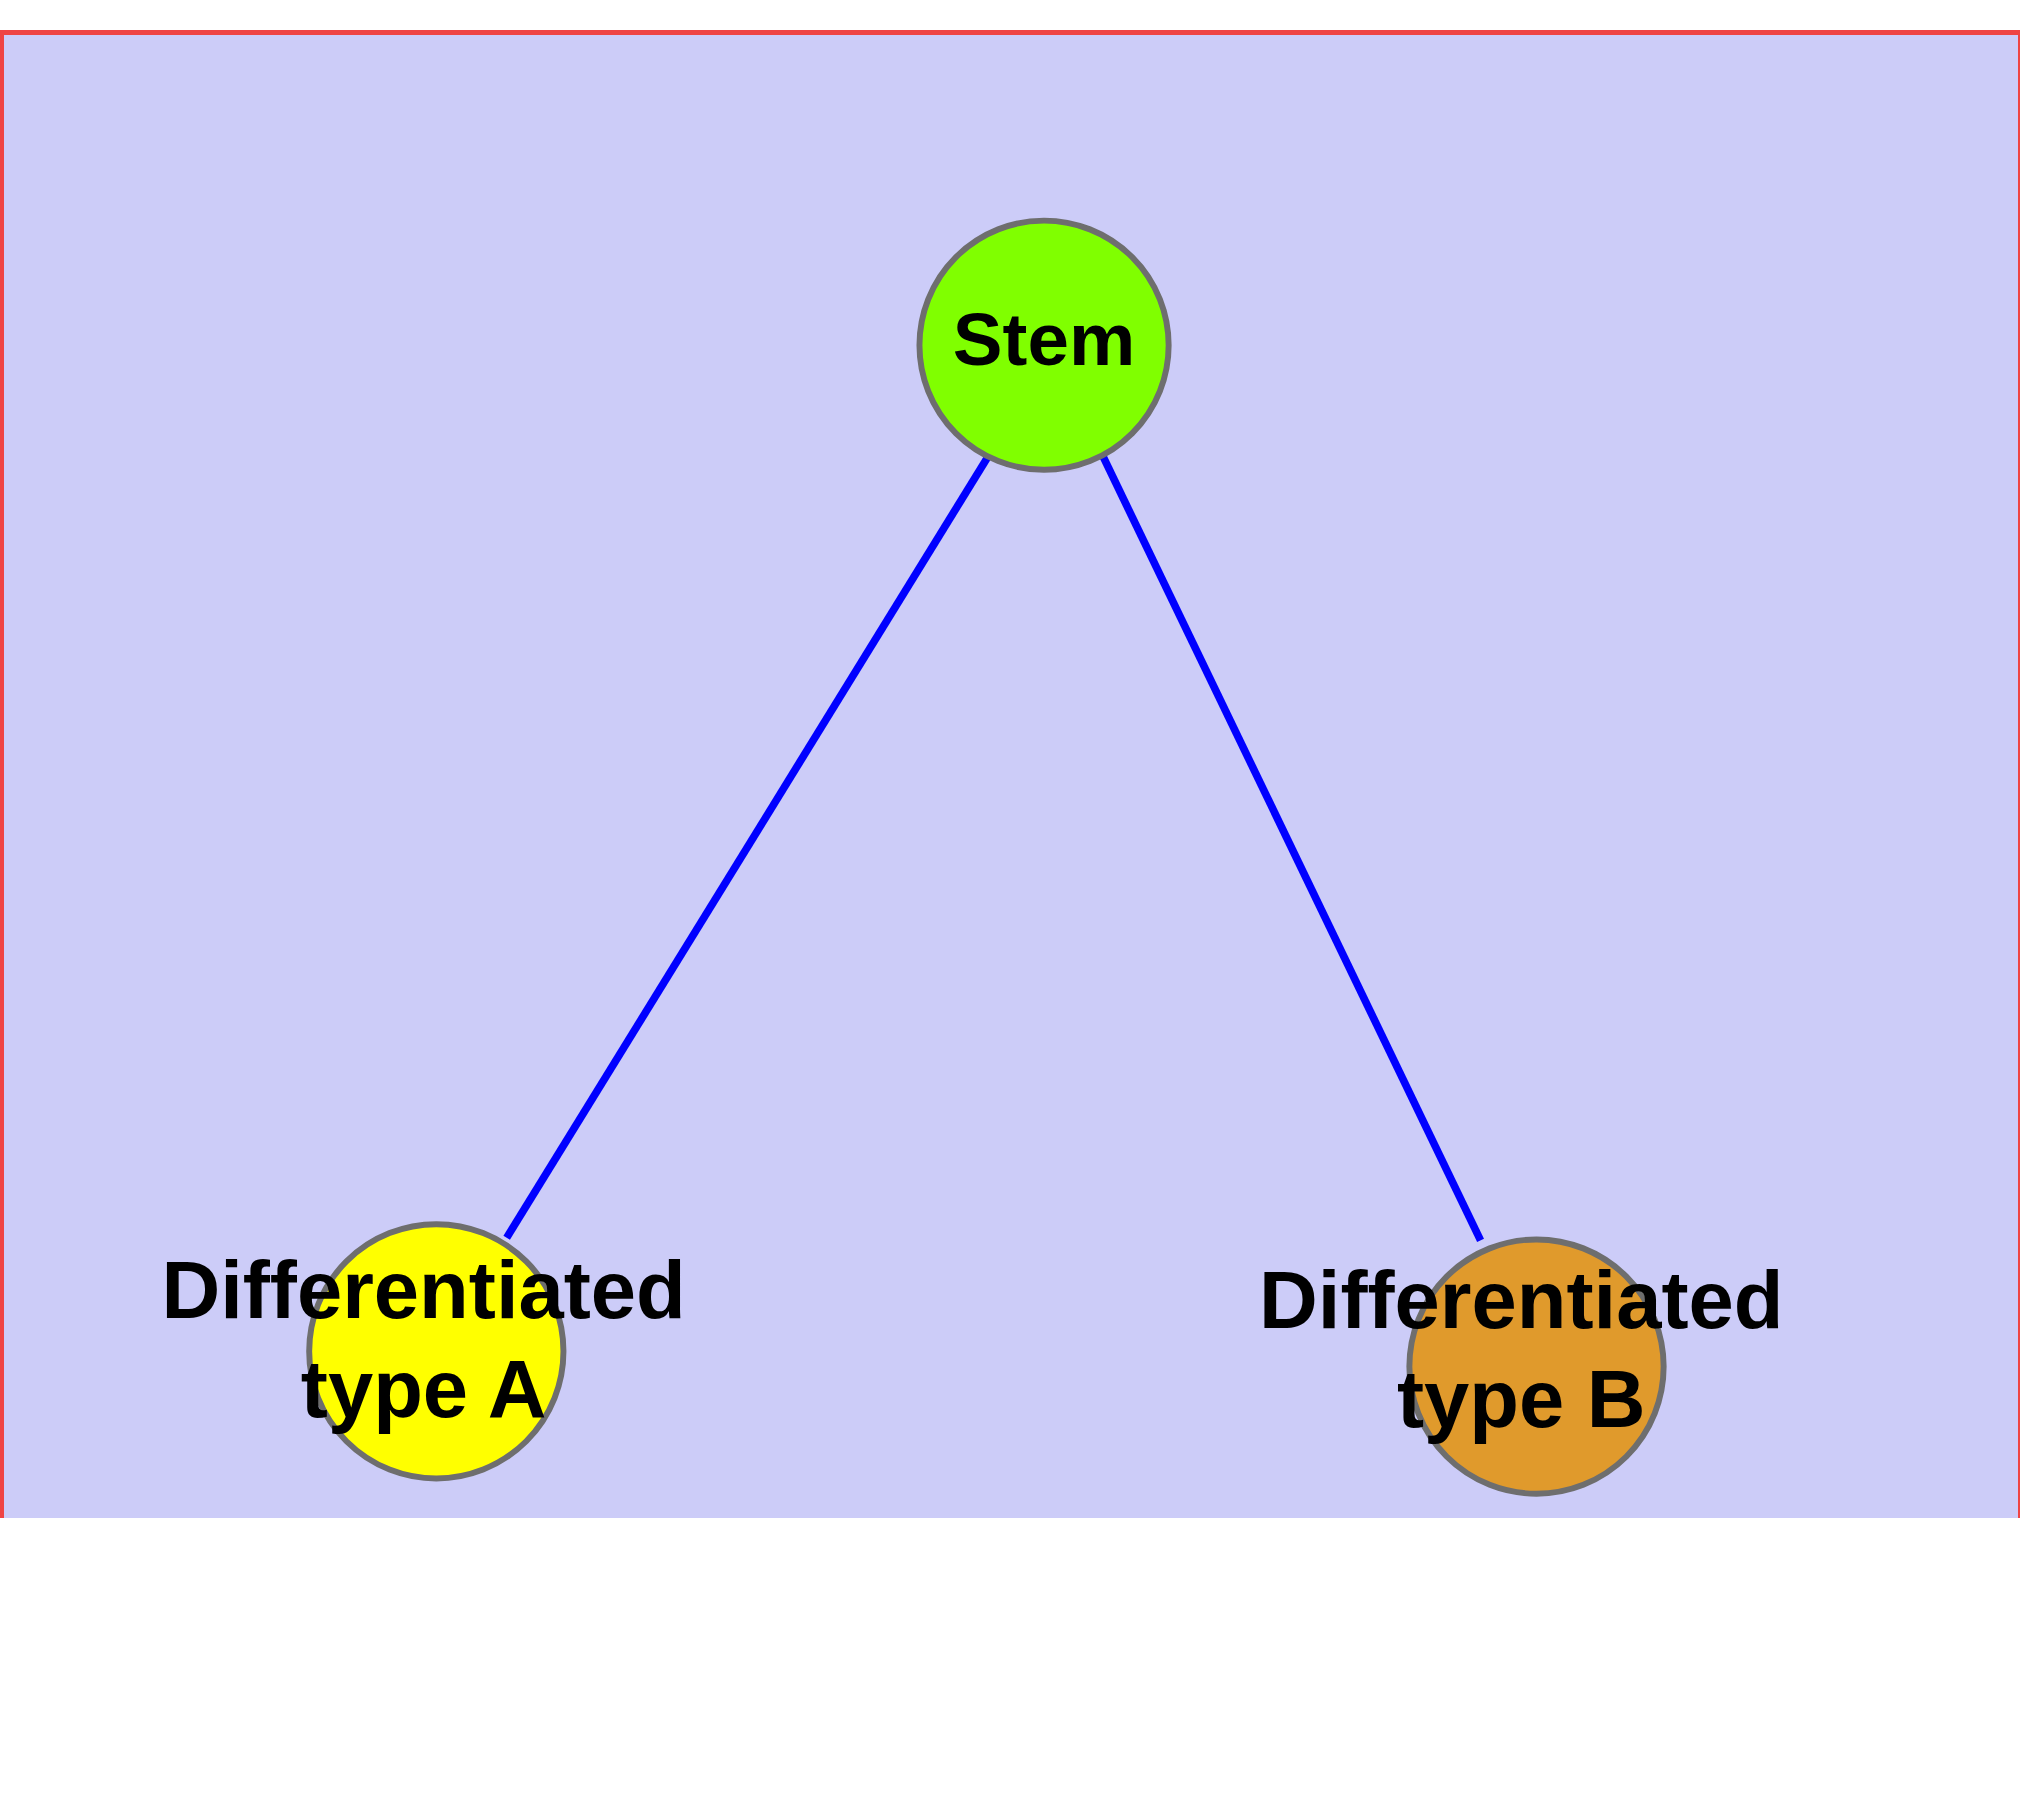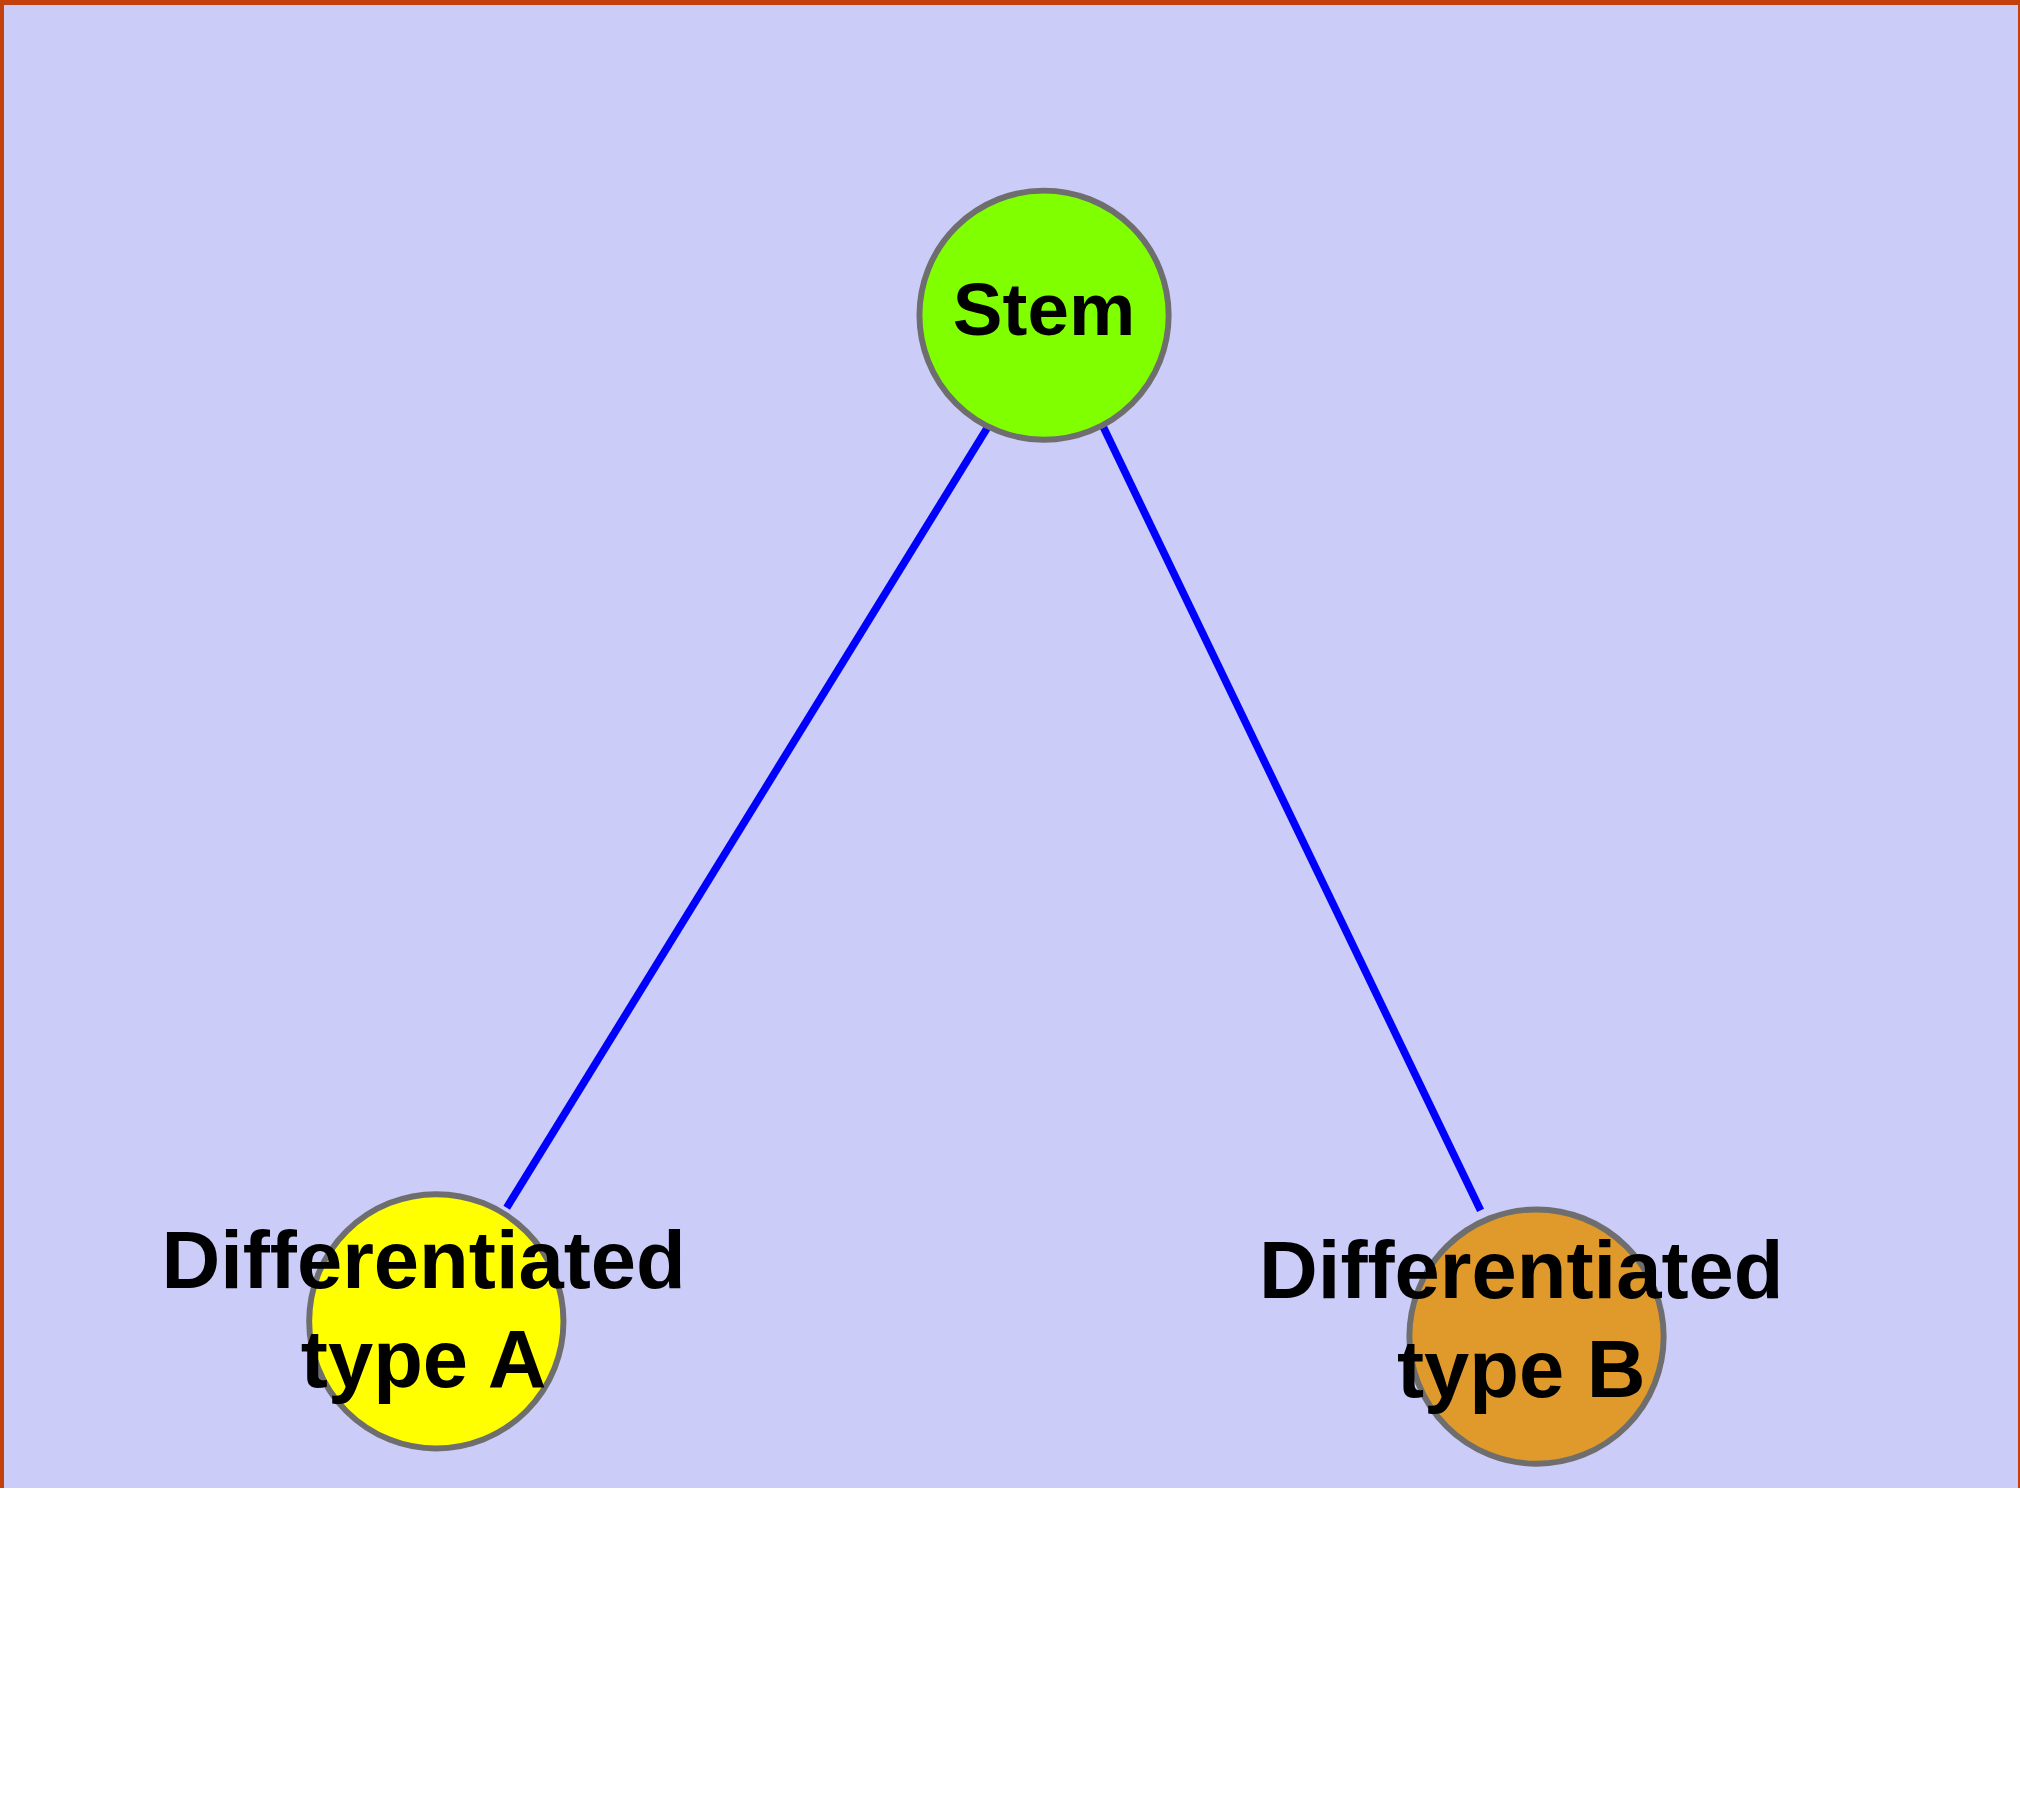--- a/index.html
+++ b/index.html
@@ -4,22 +4,23 @@
 <style>
   html, body {
     margin: 0;
     padding: 0;
     background: #ffffff;
   }
   #canvas {
     position: relative;
     width: 2021px;
     height: 1488px;
-    background: #c2410c;
+    background: #ef4444;
     overflow: hidden;
+    margin-top: 30px;
   }
   #plot-area {
     position: absolute;
     left: 4.2px;
     top: 5.1px;
     width: 2014px;
     height: 1802px;
     background: #ccccf8;
   }
   #graph-svg {

